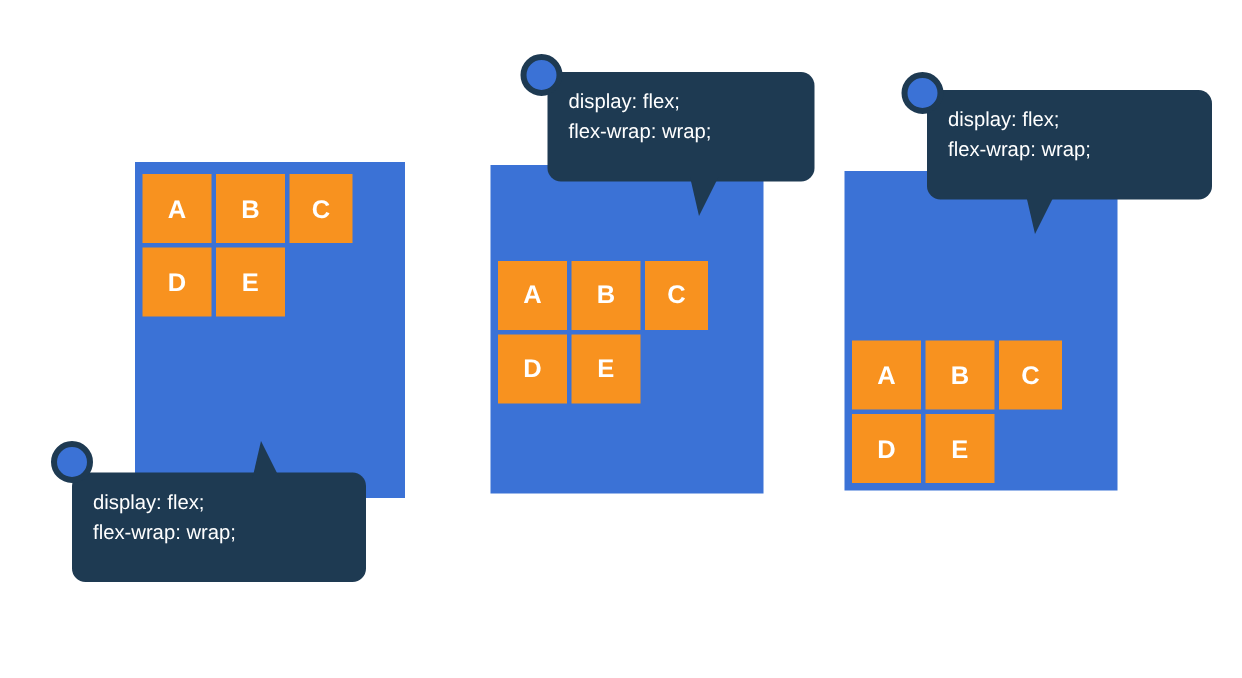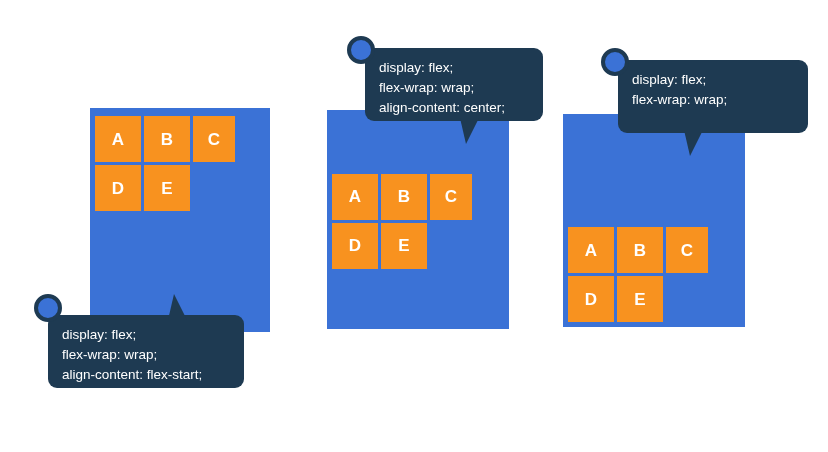--- a/index.html
+++ b/index.html
@@ -113,38 +113,36 @@
       <div class="flex-item narrow">C</div>
       <div class="row-spacer"></div>
       <div class="flex-item">D</div>
       <div class="flex-item">E</div>
     </div>
     <div class="callout">
       <div class="callout-tail tail-up" style="left: 168px; top: 294px;"></div>
       <div class="callout-bubble" style="left: 48px; top: 315px; width: 196px; height: 73px;">
         <span class="callout-line">display: flex;</span>
         <span class="callout-line">flex-wrap: wrap;</span>
-        <span class="callout-line">align-content: flex-start;</span>
       </div>
       <div class="callout-dot" style="left: 34px; top: 294px;"></div>
     </div>
     <div class="flex-container align-center" style="left: 327px; top: 110px; width: 182px; height: 219px;">
       <div class="flex-item">A</div>
       <div class="flex-item">B</div>
       <div class="flex-item narrow">C</div>
       <div class="row-spacer"></div>
       <div class="flex-item">D</div>
       <div class="flex-item">E</div>
     </div>
     <div class="callout">
       <div class="callout-tail tail-down" style="left: 460px; top: 118px;"></div>
       <div class="callout-bubble" style="left: 365px; top: 48px; width: 178px; height: 73px;">
         <span class="callout-line">display: flex;</span>
         <span class="callout-line">flex-wrap: wrap;</span>
-        <span class="callout-line">align-content: center;</span>
       </div>
       <div class="callout-dot" style="left: 347px; top: 36px;"></div>
     </div>
     <div class="flex-container align-end" style="left: 563px; top: 114px; width: 182px; height: 213px;">
       <div class="flex-item">A</div>
       <div class="flex-item">B</div>
       <div class="flex-item narrow">C</div>
       <div class="row-spacer"></div>
       <div class="flex-item">D</div>
       <div class="flex-item">E</div>

